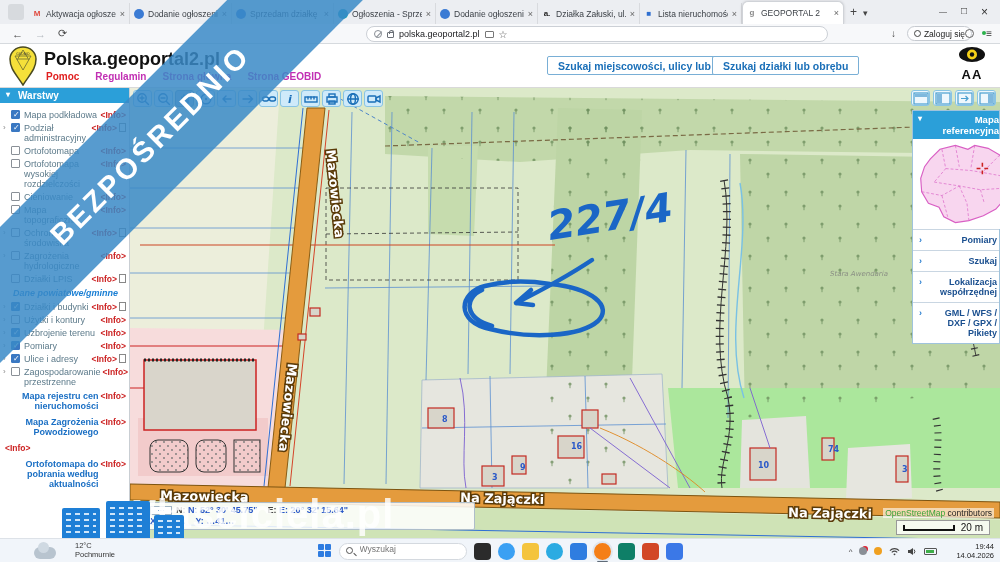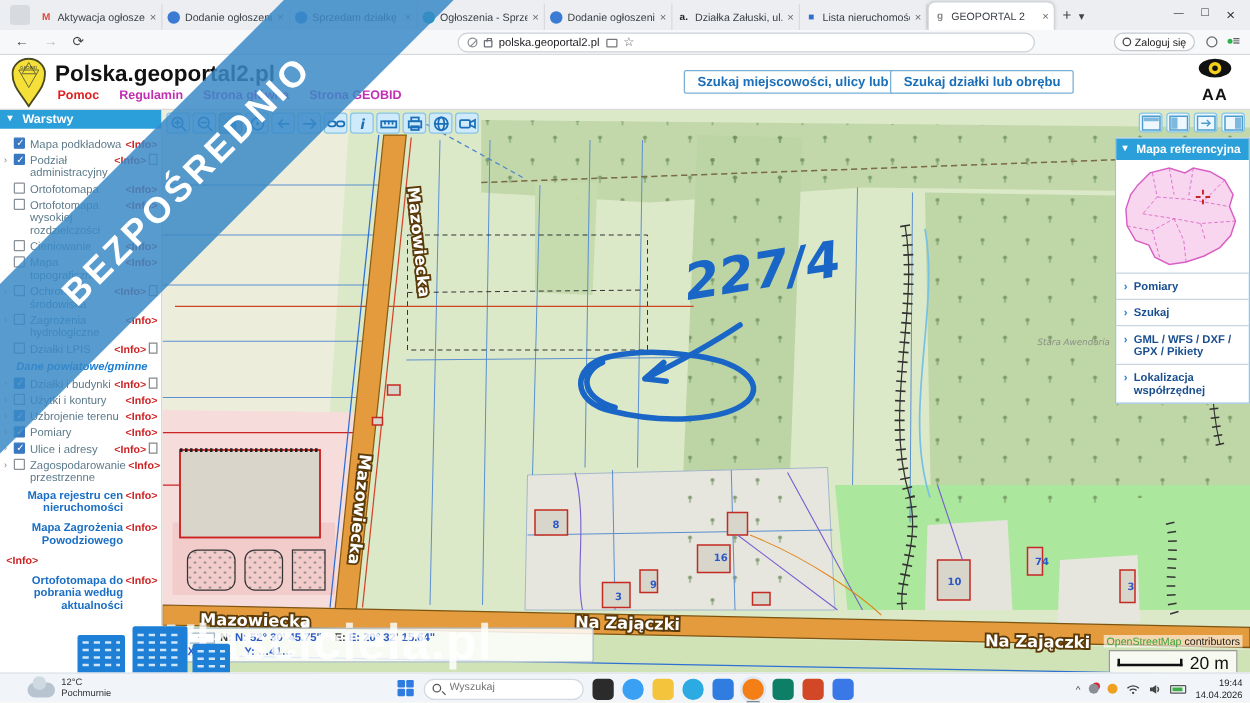--- a/index.html
+++ b/index.html
@@ -27,21 +27,21 @@
   .navbtn.dis { color:#b5b9bf; }
   .urlpill { position:absolute; left:366px; top:2px; width:462px; height:16px; background:#fff; border:1px solid #ccd0d6; border-radius:9px; display:flex; align-items:center; padding:0 7px; gap:5px; }
   .perm-icon { width:8px; height:8px; border:1px solid #8a8f96; border-radius:50%; position:relative; }
   .perm-icon::after { content:""; position:absolute; left:0; top:3px; width:8px; height:1px; background:#8a8f96; transform:rotate(-45deg); }
   .lock-icon { width:7px; height:6px; border:1px solid #6a6f76; border-radius:1px; position:relative; margin-top:2px; }
   .lock-icon::before { content:""; position:absolute; left:1px; top:-3px; width:3px; height:3px; border:1px solid #6a6f76; border-bottom:none; border-radius:3px 3px 0 0; }
   .host { color:#202124; } .path { color:#8a8f96; white-space:nowrap; overflow:hidden; flex:1; }
   .collect-icon { width:9px; height:7px; border:1px solid #777; border-radius:1px; }
   .star-icon::before { content:"☆"; color:#555; font-size:10px; }
   .dl-icon { position:absolute; right:104px; color:#444; font-size:10px; } .dl-icon::before{content:"↓";}
-  .login-btn { position:absolute; right:44px; height:15px; border:1px solid #c6cad0; border-radius:8px; background:#fdfdfe; display:flex; align-items:center; gap:3px; padding:0 6px; color:#222; font-size:8.5px; }
+  .login-btn { position:absolute; right:28px; height:15px; border:1px solid #c6cad0; border-radius:8px; background:#fdfdfe; display:flex; align-items:center; gap:3px; padding:0 6px; color:#222; font-size:8.5px; }
   .user-icon { width:7px; height:7px; border:1px solid #444; border-radius:50%; position:relative; }
   .ext-icon { position:absolute; right:26px; width:9px; height:9px; border:1px solid #666; border-radius:50%; }
   .menu-icon { position:absolute; right:8px; color:#333; font-size:10px; } .menu-icon::before{content:"≡";}
   .menu-dot { position:absolute; right:6px; top:3px; width:4px; height:4px; background:#2bb24c; border-radius:50%; }
 
   
   #geo-header { position:absolute; left:0; top:44px; width:1000px; height:44px; background:#fff; border-bottom:1px solid #d9d9d9; }
   .geo-logo { position:absolute; left:9px; top:2px; }
   .geo-title { position:absolute; left:44px; top:5px; font-size:18px; font-weight:bold; color:#111; }
   .geo-links { position:absolute; left:46px; top:27px; display:flex; gap:16px; font-size:10px; font-weight:bold; }
@@ -72,63 +72,63 @@
   #map { position:absolute; left:0; top:0; }
 
   #map-toolbar { position:absolute; left:3px; top:2px; display:flex; gap:2px; }
   .tbtn { width:19px; height:17px; background:#cfeafa; border:1px solid #89c4e4; border-radius:3px; display:flex; align-items:center; justify-content:center; }
   .tbtn.active { background:#97bdd4; border-color:#6d9ab5; }
   .tbtn svg .s { fill:none; stroke:#1a6fb8; stroke-width:1.4; stroke-linecap:round; }
   #layout-btns { position:absolute; right:4px; top:2px; display:flex; gap:3px; }
   .lbtn { width:19px; height:16px; background:#eef7fd; border:1px solid #89c4e4; border-radius:3px; display:flex; align-items:center; justify-content:center; }
   .lbtn svg .s { fill:none; stroke:#4a9fd0; stroke-width:1.2; }
 
-  #ref-panel { position:absolute; right:0; top:22px; width:108px; background:#fff; border:1px solid #9fc3dc; }
+  #ref-panel { position:absolute; right:0; top:22px; width:88px; background:#fff; border:1px solid #9fc3dc;text-align:right; }
   #rp-head { background:#2b9fd9; color:#fff; font-size:9.5px; font-weight:bold; padding:3px 0 3px 16px; position:relative; }
   #rp-head::before { content:"▾"; position:absolute; left:5px; top:3px; font-size:8px; }
   .sect { border-top:1px solid #c9d6e2; font-size:9px; font-weight:bold; color:#1a4f8f; padding:5px 2px 5px 14px; position:relative; }
   .sect::before { content:"›"; position:absolute; left:6px; color:#2b7fd0; }
 
   #coords { position:absolute; left:15px; top:414px; width:330px; background:rgba(255,255,255,.85); border:1px solid #aebdc9; border-radius:2px; font-size:9px; padding:2px 4px; line-height:11px; }
   .c-box { display:inline-block; width:22px; height:9px; border:1px solid #9fb4c4; background:#fff; color:#5b8fd0; font-size:7px; line-height:8px; text-align:center; vertical-align:middle; margin-right:4px; }
   .c-lab { color:#444; font-weight:bold; }
   .c-val { color:#2b59c8; font-weight:bold; margin-right:10px; }
   #attrib { position:absolute; right:6px; top:420px; font-size:8.5px; background:rgba(255,255,255,.6); padding:0 2px; }
   #attrib .osm { color:#3aa33a; } #attrib .rest { color:#222; }
-  #scalebar { position:absolute; right:10px; top:432px; display:flex; align-items:center; gap:6px; background:rgba(255,255,255,.8); border:1px solid #999; padding:1px 6px; font-size:14px; color:#111; }
+  #scalebar { position:absolute; right:10px; top:432px; display:flex; align-items:center; gap:6px; background:rgba(255,255,255,.8); border:1px solid #999; padding:1px 6px; font-size:10px; color:#111; }
   .sb-bar { width:52px; height:6px; border-left:2px solid #111; border-right:2px solid #111; border-bottom:2px solid #111; }
 
   
   #banner { position:absolute; left:-160px; top:97px; width:620px; height:96px; background:rgba(58,138,199,.85); transform:rotate(-45deg); z-index:60; display:flex; align-items:center; justify-content:center; }
   #banner span { color:#fff; font-size:29px; font-weight:bold; letter-spacing:3px; }
   #wm-text { position:absolute; left:118px; top:492px; z-index:40; font-size:40px; font-weight:bold; color:rgba(255,255,255,.82); letter-spacing:1px; }
   #wm-logo { position:absolute; left:54px; top:500px; z-index:41; }
 
   
   #taskbar { position:absolute; left:0; top:538px; width:1000px; height:24px; background:#f1f5fa; border-top:1px solid #dde2e8; z-index:55; }
   #tb-center { position:absolute; left:0; right:0; top:0; height:24px; display:flex; align-items:center; justify-content:center; gap:7px; }
   .win-start { width:14px; height:14px; display:grid; grid-template-columns:6px 6px; grid-template-rows:6px 6px; gap:1px; }
   .win-start i { background:#2f7ce0; border-radius:1px; }
   .tb-search { width:128px; height:17px; background:#fff; border:1px solid #d4d9df; border-radius:9px; font-size:8.5px; color:#555; padding:0 6px 0 20px; position:relative; }
   .tb-search input { border:none; outline:none; width:100%; font-size:8.5px; color:#555; background:transparent; font-family:"Liberation Sans",sans-serif; }
   .mag { position:absolute; left:6px; top:3px; width:7px; height:7px; border:1.2px solid #555; border-radius:50%; }
   .mag::after { content:""; position:absolute; left:6px; top:6px; width:4px; height:1.2px; background:#555; transform:rotate(45deg); }
   .app { width:17px; height:17px; border-radius:4px; position:relative; }
   .app.active { box-shadow:0 0 0 2px #dfe7f0; }
   .app.active::after { content:""; position:absolute; left:3px; bottom:-3px; width:11px; height:2px; background:#5f6b78; border-radius:1px; }
-  #tb-left { position:absolute; left:22px; top:2px; display:flex; gap:5px; align-items:flex-start; }
+  #tb-left { position:absolute; left:34px; top:2px; display:flex; gap:19px; align-items:center; }
   .cloud { width:22px; height:12px; background:#b8c4cf; border-radius:8px; position:relative; margin-top:5px; }
   .cloud::before { content:""; position:absolute; left:4px; top:-5px; width:11px; height:11px; background:#cfd9e2; border-radius:50%; }
   .wx { font-size:7.5px; color:#333; line-height:9px; }
   #tb-right { position:absolute; right:6px; top:0; height:24px; display:flex; align-items:center; gap:7px; }
   .tray { color:#444; font-size:8px; }
   .dot-ic { width:8px; height:8px; border-radius:50%; }
   .battery { width:13px; height:7px; border:1px solid #555; border-radius:1px; position:relative; }
   .battery::after { content:""; position:absolute; left:1px; top:1px; width:8px; height:3px; background:#3fae49; }
-  .clock { text-align:right; font-size:7.5px; color:#222; line-height:9px; }
+  .clock { text-align:right; font-size:7.5px; color:#222; line-height:9px;margin-left:12px; }
 
   svg text { font-family:"DejaVu Sans", sans-serif; }
   .street { fill:#fff; stroke:#5a3a08; stroke-width:3px; paint-order:stroke; font-weight:bold; font-size:13px; }
   .hand-draw { fill:none; stroke:#1a66c6; stroke-width:4.5; stroke-linecap:round; }
 </style>
 </head>
 <body>
 
 <div id="screen">
 
@@ -570,22 +570,22 @@
     <div id="ref-panel">
       <div id="rp-head">Mapa referencyjna</div>
       <svg width="106" height="90" viewBox="0 0 110 92" style="display:block;background:#fff;">
         <path d="M18,20 L28,10 L44,6 L57,10 L64,6 L78,9 L90,16 L97,28 L94,38 L99,50 L95,62 L86,72 L73,79 L58,84 L44,86 L32,80 L27,70 L16,66 L9,54 L8,40 L12,28 Z" fill="#f8d6ef" stroke="#d95fc4" stroke-width="1.2"></path>
         <path d="M30,10 L34,30 L22,44 M44,6 L48,28 M64,6 L60,30 M90,16 L72,34 M34,30 L60,32 L72,34 L94,38 M22,44 L48,48 L70,52 L99,50 M9,54 L30,58 L48,48 M30,58 L36,80 M48,48 L56,66 L58,84 M70,52 L74,66" fill="none" stroke="#d95fc4" stroke-width="0.8" stroke-dasharray="3 2" opacity="0.85"></path>
         <path d="M72,24 v4 M72,32 v4 M66,30 h4 M74,30 h4" stroke="#cc2222" stroke-width="1.6"></path>
       </svg>
       <div id="rp-sections">
           <div class="sect">Pomiary</div>
           <div class="sect">Szukaj</div>
+          <div class="sect">Lokalizacja współrzędnej</div>
           <div class="sect">GML / WFS / DXF / GPX / Pikiety</div>
-          <div class="sect">Lokalizacja współrzędnej</div>
         </div>
     </div>
 
     <div id="coords">
       <div><span class="c-box">···</span><span class="c-lab">N:&nbsp;</span><span class="c-val">N: 52° 30' 45.75"</span><span class="c-lab">E:&nbsp;</span><span class="c-val">E: 20° 32' 15.64"</span></div>
       <div><span class="c-val">X: 517…</span><span class="c-val">Y: …41…</span></div>
     </div>
     <div id="attrib">
       <span class="osm">OpenStreetMap</span><span class="rest"> contributors</span>
     </div>

